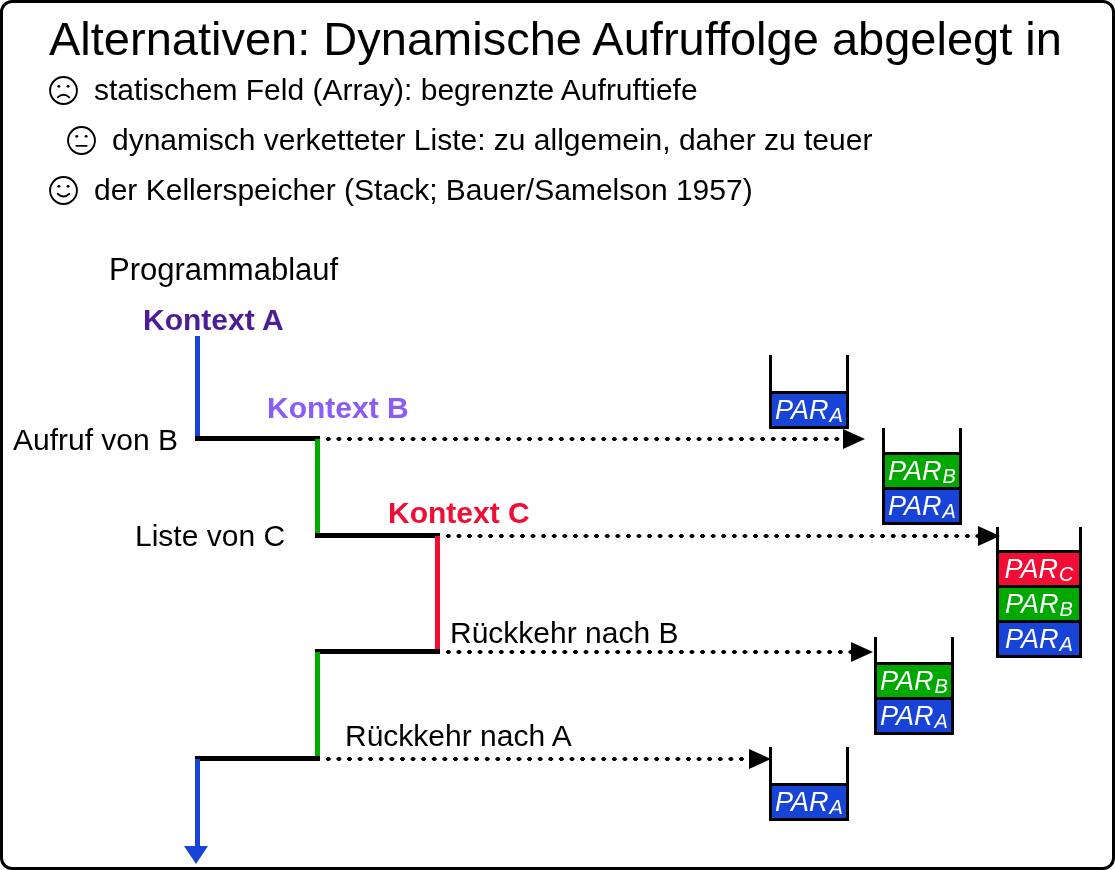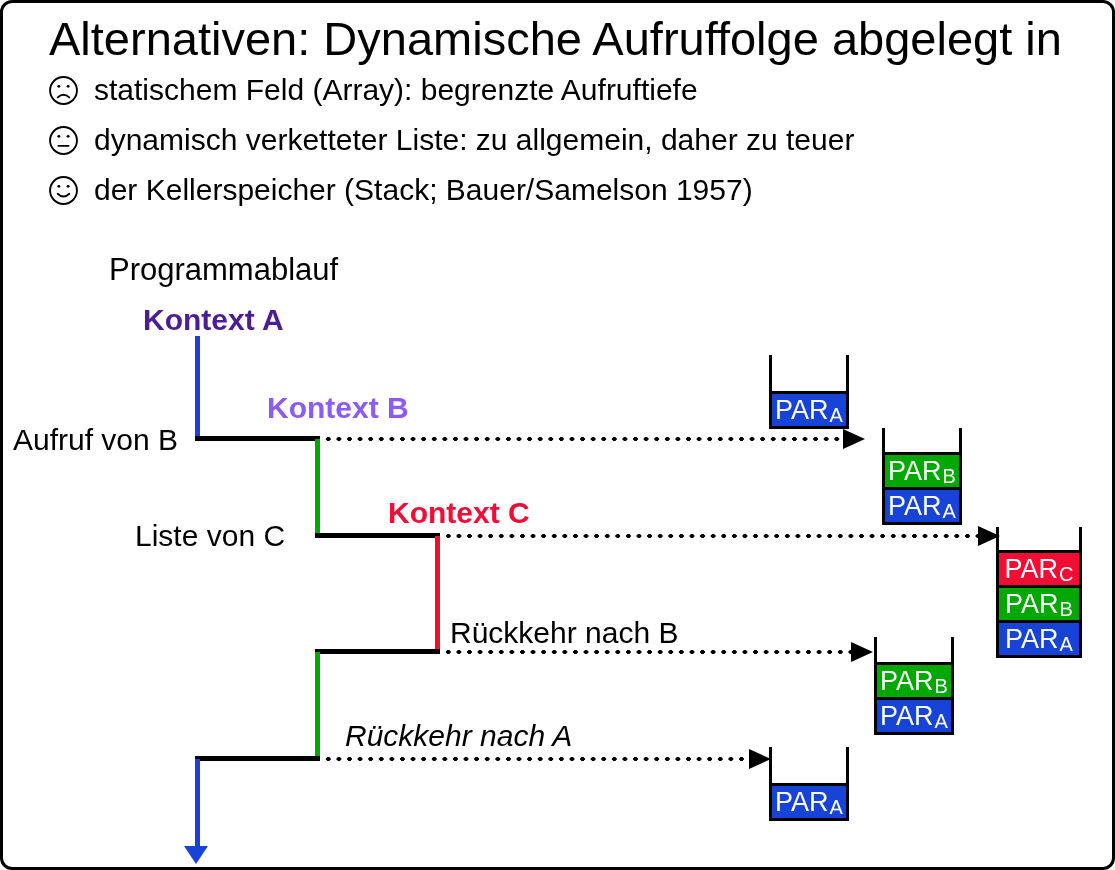--- a/index.html
+++ b/index.html
@@ -39,21 +39,21 @@
   }
   .down-arrowhead {
     width: 0; height: 0;
     border-left: 12px solid transparent;
     border-right: 12px solid transparent;
     border-top: 18px solid #1843d7;
   }
   .bucket {
     border-left: 3px solid #000;
     border-right: 3px solid #000;
-    display: flex; flex-direction: column; justify-content: flex-end;
+    display: flex; flex-direction: column; justify-content: flex-end; font-style: italic;
   }
   .box {
     height: 38px; margin: 0 -3px;
     border: 3px solid #000;
     display: flex; align-items: center; justify-content: center;
     color: #fff; font-size: 27px; line-height: 1;
   }
   .box + .box { margin-top: -3px; }
   .par-sub { font-size: 20px; position: relative; top: 5px; margin-left: 1px; }
   .it { font-style: italic; }
@@ -68,21 +68,21 @@
   <div class="abs bullet-row" style="left:45px; top:66px;">
     <svg class="face" width="31" height="31" viewBox="0 0 36 36">
       <circle cx="18" cy="18" r="15.6" fill="none" stroke="#000" stroke-width="2.2"></circle>
       <circle cx="12.6" cy="13.2" r="1.7" fill="#000"></circle>
       <circle cx="23.4" cy="13.2" r="1.7" fill="#000"></circle>
       <path d="M 11.3 26 Q 18 19.6 24.7 26" fill="none" stroke="#000" stroke-width="2.2" stroke-linecap="round"></path>
     </svg>
     <span class="bullet-text">statischem Feld (Array): begrenzte Aufruftiefe</span>
   </div>
 
-  <div class="abs bullet-row" style="left:45px; top:116px;">
+  <div class="abs bullet-row" style="left:63px; top:116px;">
     <svg class="face" width="31" height="31" viewBox="0 0 36 36">
       <circle cx="18" cy="18" r="15.6" fill="none" stroke="#000" stroke-width="2.2"></circle>
       <circle cx="12.6" cy="13.2" r="1.7" fill="#000"></circle>
       <circle cx="23.4" cy="13.2" r="1.7" fill="#000"></circle>
       <line x1="12" y1="24.2" x2="24" y2="24.2" stroke="#000" stroke-width="2.2" stroke-linecap="round"></line>
     </svg>
     <span class="bullet-text">dynamisch verketteter Liste: zu allgemein, daher zu teuer</span>
   </div>
 
   <div class="abs bullet-row" style="left:45px; top:166px;">
@@ -108,21 +108,21 @@
   <div class="abs vline" style="left: 432px; top: 533px; height: 115px; background-color: rgb(242, 13, 53);"></div>
   <div class="abs hline" style="left:312px; top:646px; width:125px;"></div>
   <div class="abs vline" style="left: 312px; top: 649px; height: 107px; background-color: rgb(0, 168, 0);"></div>
   <div class="abs hline" style="left:192px; top:753px; width:125px;"></div>
   <div class="abs vline" style="left: 192px; top: 756px; height: 88px; background-color: rgb(24, 67, 215);"></div>
   <div class="abs down-arrowhead" style="left:181px; top:843px;"></div>
 
   <div class="abs evt" style="left:10px;  top:420px;">Aufruf von B</div>
   <div class="abs evt" style="left:132px; top:516px;">Liste von C</div>
   <div class="abs evt" style="left:447px; top:613px;">Rückkehr nach B</div>
-  <div class="abs evt" style="left:342px; top:716px;font-style:italic;">Rückkehr nach A</div>
+  <div class="abs evt" style="left:342px; top:716px;">Rückkehr nach A</div>
 
   <div class="abs dotline" style="left:320px; top:433px; width:520px;"></div>
   <div class="abs ahead" style="left:840px; top:426px;"></div>
 
   <div class="abs dotline" style="left:440px; top:530px; width:535px;"></div>
   <div class="abs ahead" style="left:975px; top:523px;"></div>
 
   <div class="abs dotline" style="left:440px; top:646px; width:408px;"></div>
   <div class="abs ahead" style="left:848px; top:639px;"></div>
 

